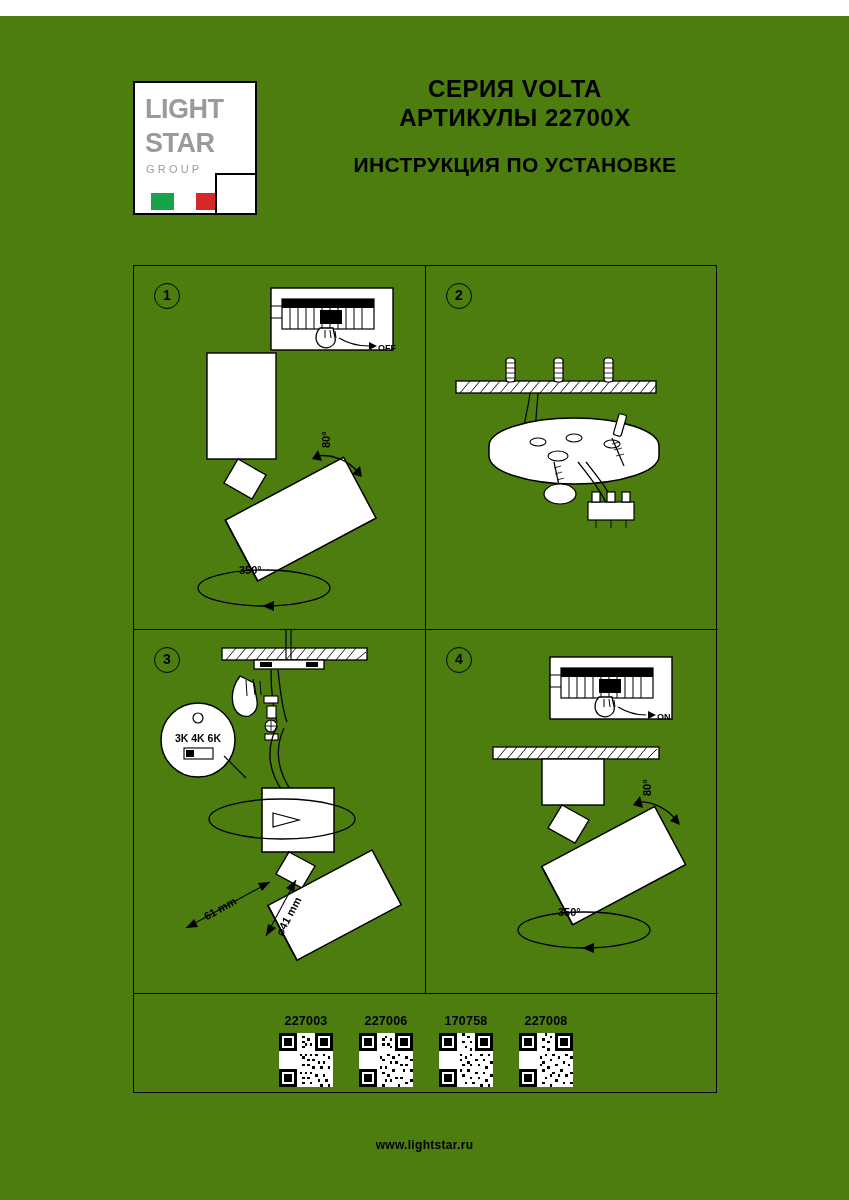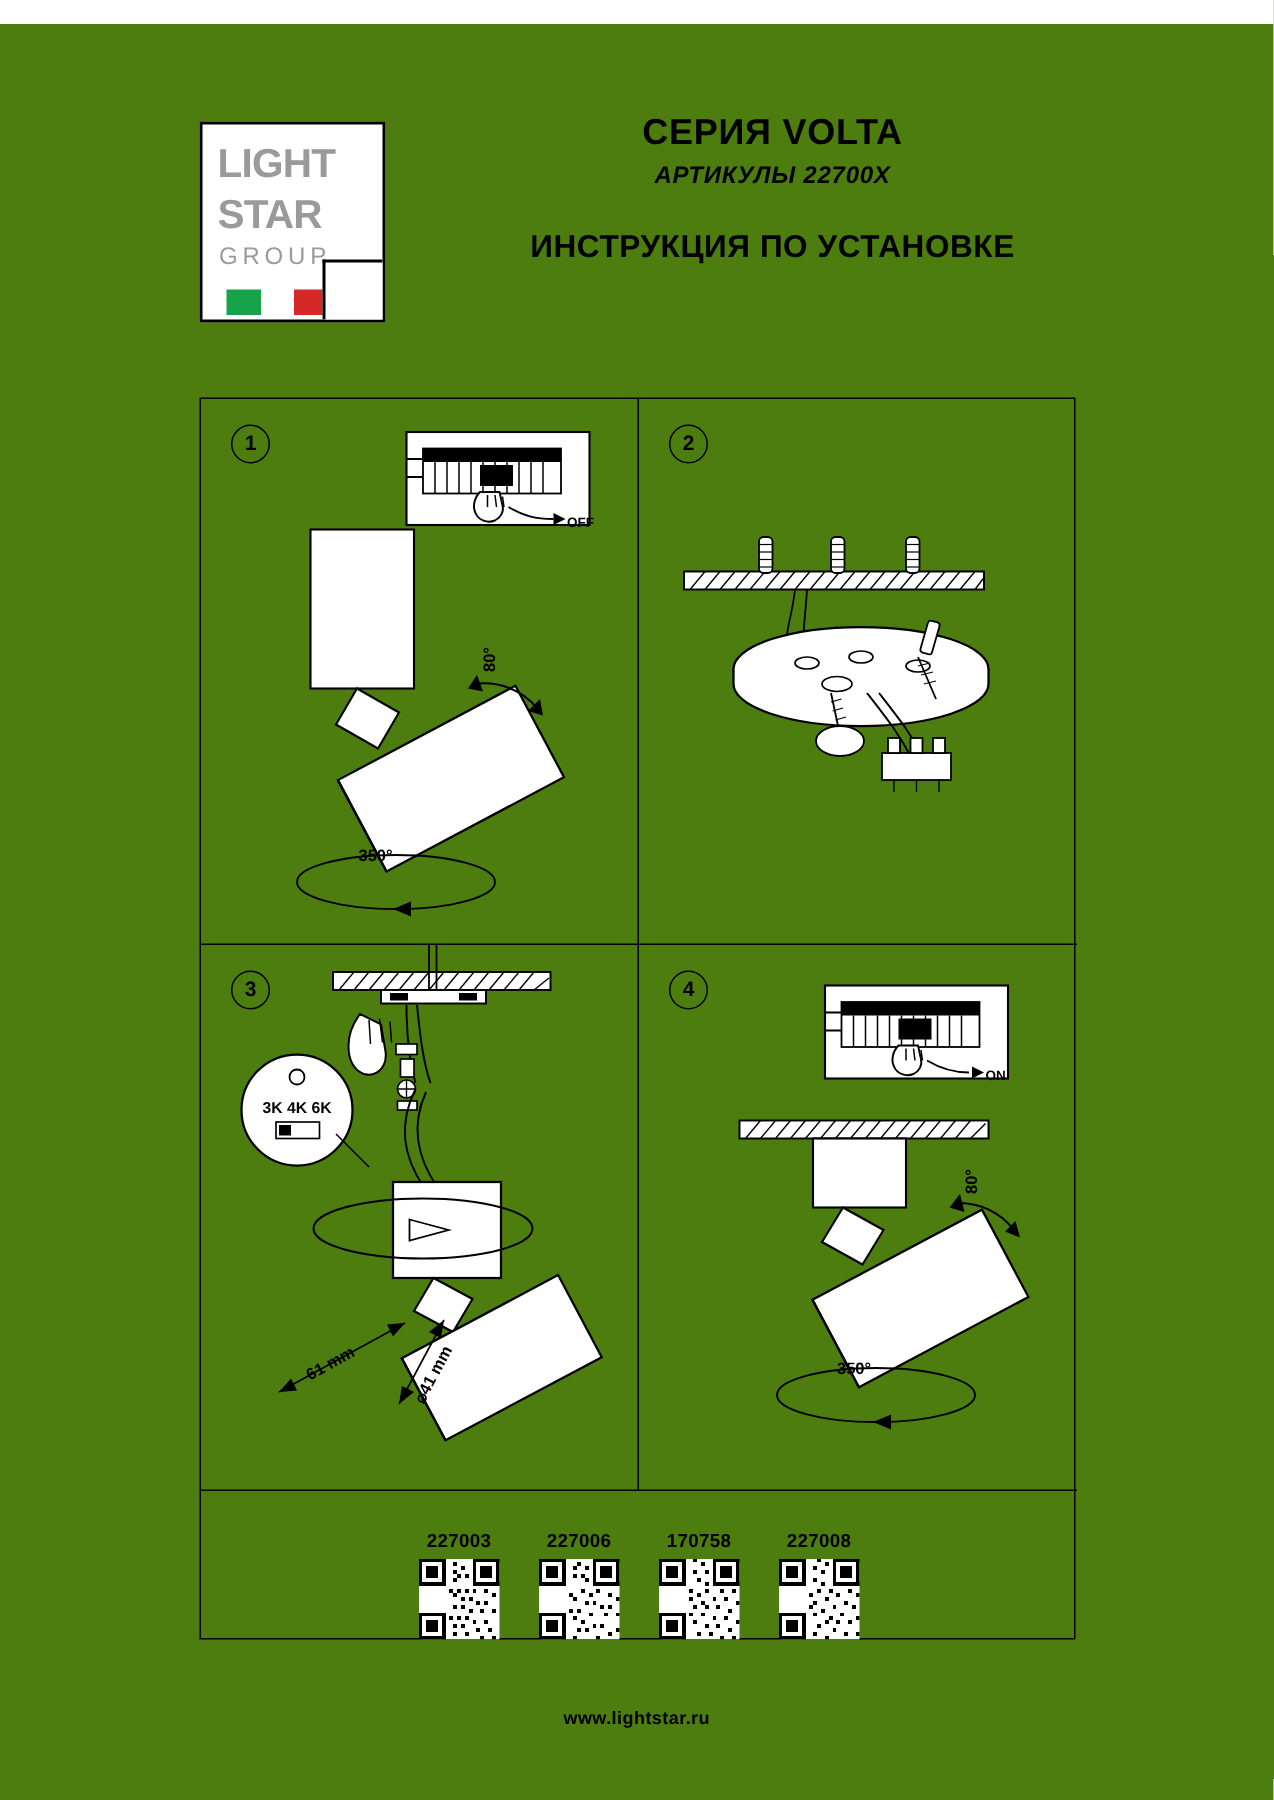--- a/index.html
+++ b/index.html
@@ -51,21 +51,21 @@
     letter-spacing: -0.5px;
     color: #9a9a9a;
     text-transform: uppercase;
   }
   .logo-word.l1 { position: absolute; left: 2px; top: 6px; }
   .logo-word.l2 { position: absolute; left: 2px; top: 40px; }
   .logo-group {
     position: absolute;
     left: 3px;
     top: 74px;
-    font-size: 16px;
+    font-size: 11px;
     letter-spacing: 3.2px;
     color: #9a9a9a;
     font-weight: normal;
   }
   .flag {
     position: absolute;
     left: 8px;
     top: 104px;
     width: 68px;
     height: 17px;
@@ -93,25 +93,24 @@
     width: 430px;
     text-align: center;
   }
   .t-series {
     font-size: 24px;
     font-weight: bold;
     letter-spacing: 0.5px;
     line-height: 29px;
   }
   .t-art {
-    font-size: 16px;
+    font-size: 24px;
     font-weight: bold;
     letter-spacing: 0.5px;
     line-height: 29px;
-    font-style: italic;
   }
   .t-instr {
     margin-top: 18px;
     font-size: 21px;
     font-weight: bold;
     letter-spacing: 0.4px;
     line-height: 29px;
   }
 
   
@@ -154,21 +153,21 @@
 
   
   .codes {
     position: absolute;
     left: 0;
     top: 0;
     width: 584px;
     height: 99px;
     display: flex;
     justify-content: center;
-    align-items: flex-end;
+    align-items: center;
     padding-top: 13px;
     box-sizing: border-box;
   }
   .code-item { width: 80px; text-align: center; }
   .code-label { font-size: 12.5px; font-weight: bold; letter-spacing: 0.2px; }
   .qr { margin: 5px auto 0; width: 54px; height: 54px; }
 
   
   .footer {
     position: absolute;

